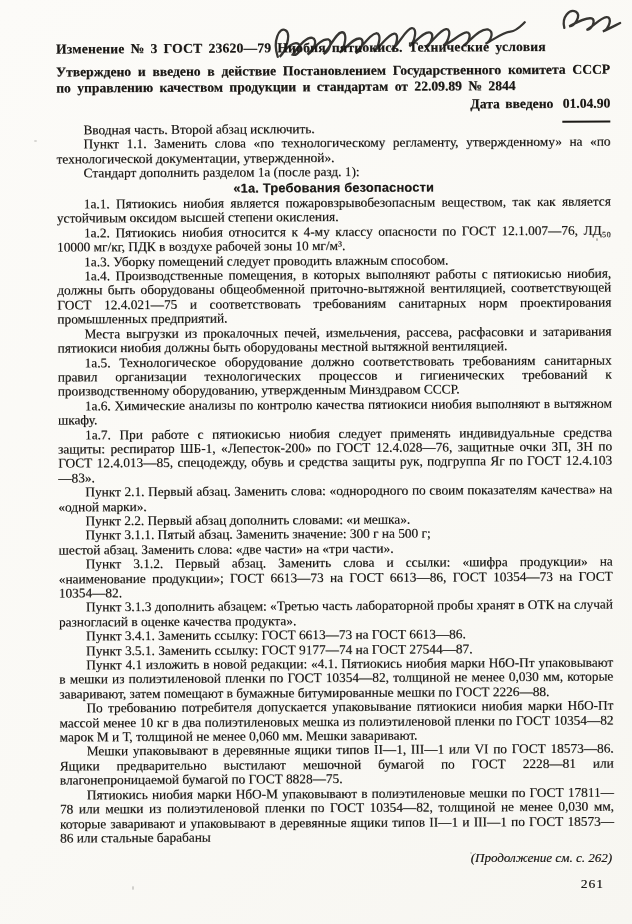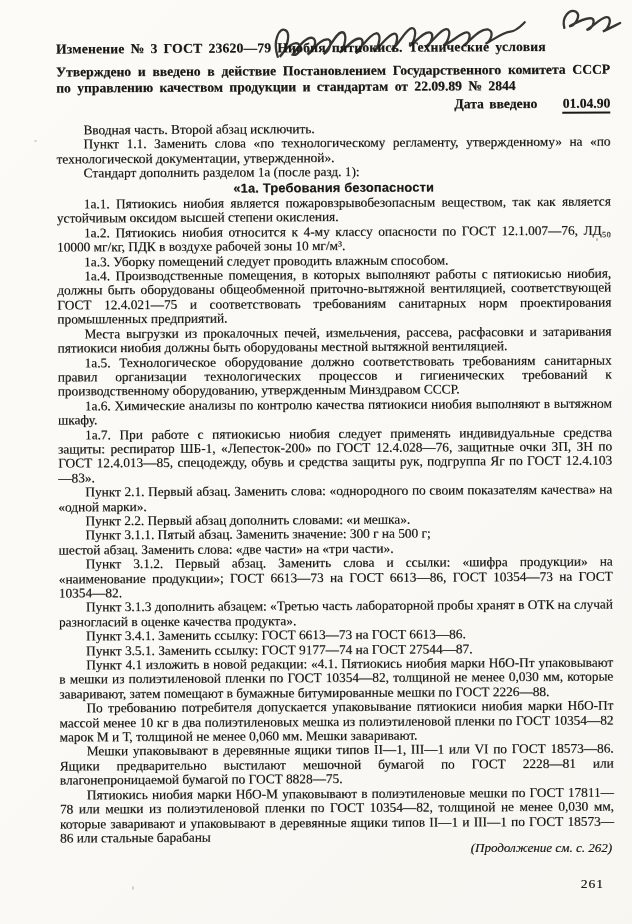--- a/index.html
+++ b/index.html
@@ -40,22 +40,22 @@
   }
   .date-line {
     font-size: 13.6px;
     font-weight: bold;
     text-align: right;
     margin-top: 2px;
     word-spacing: 2px;
   }
   .date-value {
     border-bottom: 2px solid #1b1916;
-    padding-bottom: 1px;
-    margin-left: 20px;
+    padding-bottom: 10px;
+    margin-left: 4px;
   }
   .doc-body {
     margin-top: 9px;
     font-size: 13.3px;
     line-height: 14.4px;
     hyphens: auto;
   }
   .para {
     margin: 0;
     text-indent: 27px;
@@ -66,21 +66,21 @@
     text-indent: 0;
     text-align: center;
     font-weight: bold;
     font-family: "Liberation Sans", "DejaVu Sans", sans-serif;
     font-size: 12.8px;
     margin: 1px 0 1px 0;
     letter-spacing: 0.2px;
   }
   .continuation {
     position: absolute;
-    right: 20px; bottom: 68px;
+    right: 20px; bottom: 58px;
     font-style: italic;
     font-size: 13px;
     text-shadow: 0.3px 0.2px 0 rgba(25,22,18,0.5);
   }
   .page-number {
     position: absolute;
     right: 28px; bottom: 32px;
     font-size: 13.5px;
     letter-spacing: 1px;
     text-shadow: 0.3px 0.2px 0 rgba(25,22,18,0.5);

